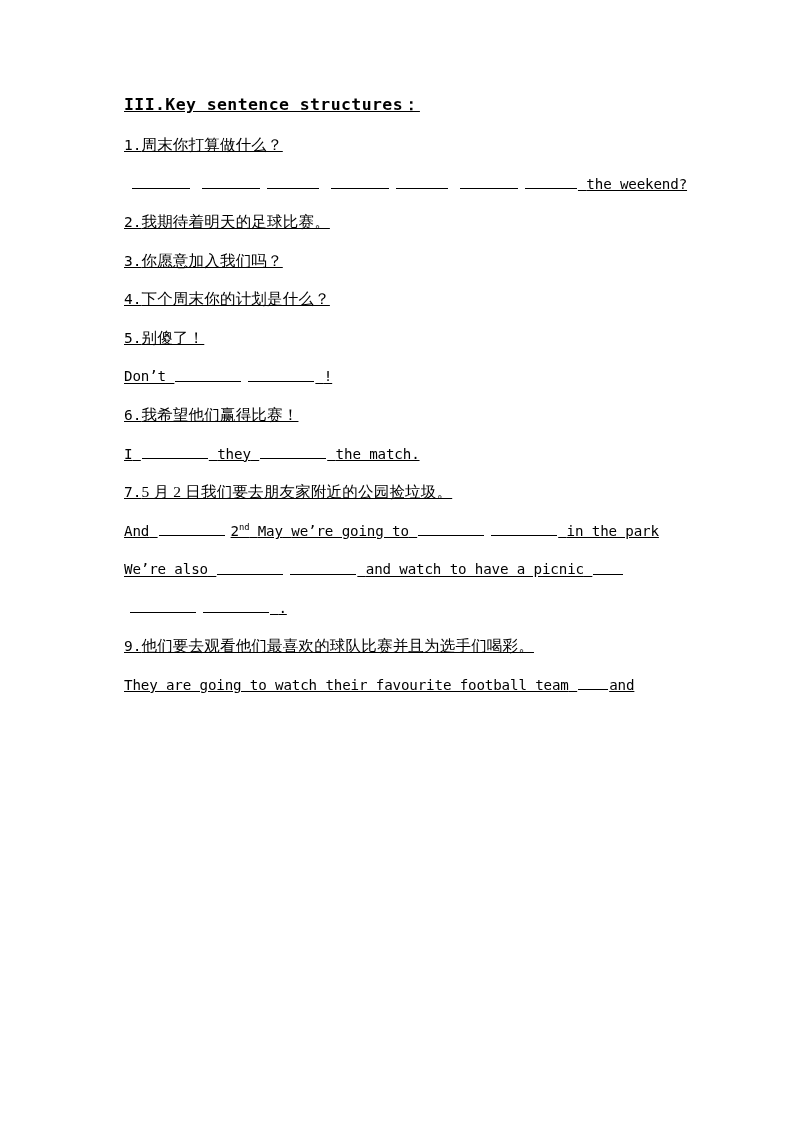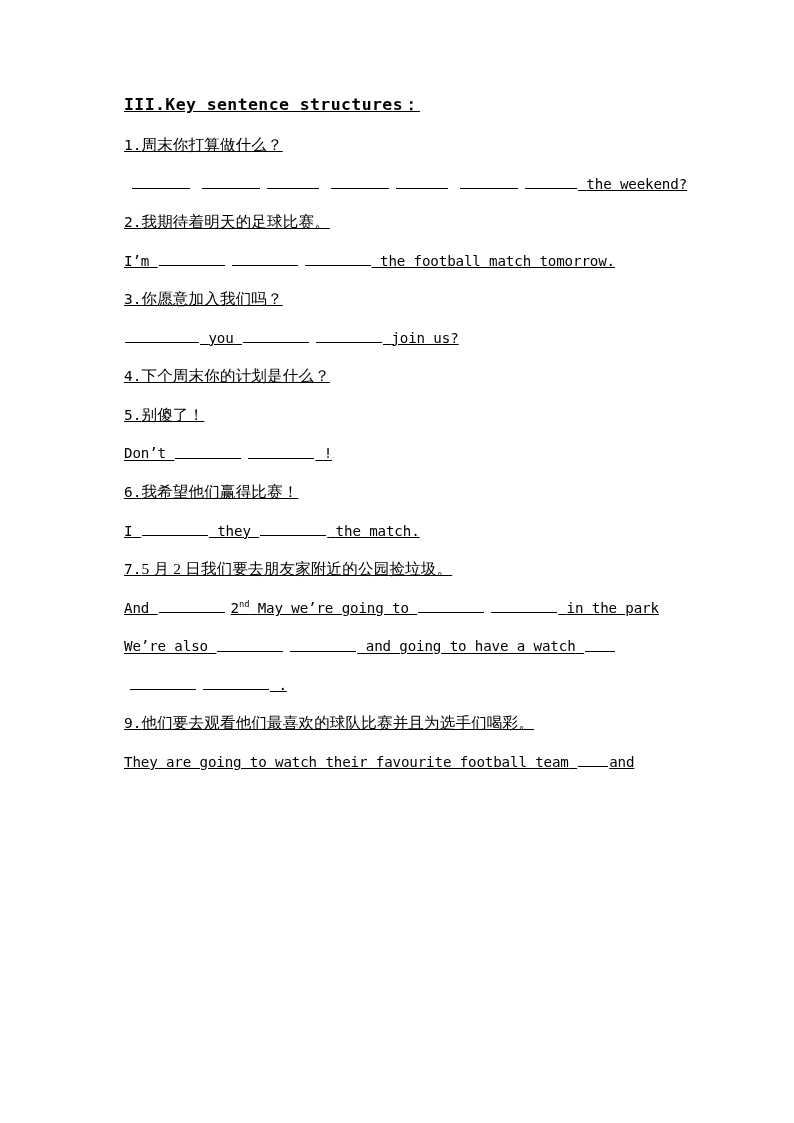--- a/index.html
+++ b/index.html
@@ -92,36 +92,34 @@
 
 <div class="page">
   <div class="doc-body">
 
     <div class="heading">III.Key sentence structures：</div>
 
     <div class="cn-line"><span class="num">1.</span><span>周末你打算做什么？</span></div>
     <div class="en-line wrap"><span class="blank b-md"></span><span class="sp-m"></span><span class="blank b-md"></span><span class="sp-s"></span><span class="blank b-sm"></span><span class="sp-m"></span><span class="blank b-md"></span><span class="sp-s"></span><span class="blank b-sm"></span><span class="sp-m"></span><span class="blank b-md"></span><span class="sp-s"></span><span class="blank b-sm"></span> <span>the weekend?</span></div>
 
     <div class="cn-line"><span class="num">2.</span><span>我期待着明天的足球比赛。</span></div>
-    <div class="en-line"><span>I’m</span> <span class="blank b-lg"></span><span class="sp-s"></span><span class="blank b-lg"></span><span class="sp-s"></span><span class="blank b-lg"></span> <span>the football match tomorrow.</span></div>
 
     <div class="cn-line"><span class="num">3.</span><span>你愿意加入我们吗？</span></div>
-    <div class="en-line"><span class="blank b-xl"></span> <span>you</span> <span class="blank b-lg"></span><span class="sp-s"></span><span class="blank b-lg"></span> <span>join us?</span></div>
 
     <div class="cn-line"><span class="num">4.</span><span>下个周末你的计划是什么？</span></div>
 
     <div class="cn-line"><span class="num">5.</span><span>别傻了！</span></div>
     <div class="en-line"><span>Don’t</span> <span class="blank b-lg"></span><span class="sp-s"></span><span class="blank b-lg"></span> <span>!</span></div>
 
     <div class="cn-line"><span class="num">6.</span><span>我希望他们赢得比赛！</span></div>
     <div class="en-line"><span>I</span> <span class="blank b-lg"></span> <span>they</span> <span class="blank b-lg"></span> <span>the match.</span></div>
 
     <div class="cn-line"><span class="num">7.</span><span>5 月 2 日我们要去朋友家附近的公园捡垃圾。</span></div>
     <div class="en-line tight"><span>And</span> <span class="blank b-lg"></span><span class="sp-s"></span><span class="nowrapgrp"><span>2</span><span class="sup">nd</span> <span>May</span></span> <span>we’re going to</span> <span class="blank b-lg"></span><span class="sp-s"></span><span class="blank b-lg"></span> <span>in the park</span></div>
 
-    <div class="en-line tight"><span>We’re also</span> <span class="blank b-lg"></span><span class="sp-s"></span><span class="blank b-lg"></span> <span>and going to have a watch</span> <span class="blank b-xs"></span></div>
+    <div class="en-line tight"><span>We’re also</span> <span class="blank b-lg"></span><span class="sp-s"></span><span class="blank b-lg"></span> <span>and watch to have a picnic</span> <span class="blank b-xs"></span></div>
     <div class="en-line"><span class="sp-s"></span><span class="blank b-lg"></span><span class="sp-s"></span><span class="blank b-lg"></span> <span>.</span></div>
 
     <div class="cn-line"><span class="num">9.</span><span>他们要去观看他们最喜欢的球队比赛并且为选手们喝彩。</span></div>
     <div class="en-line"><span>They are going to watch their favourite football team</span> <span class="blank b-xs"></span><span>and</span></div>
 
   </div>
 </div>
 
 </body></html>

